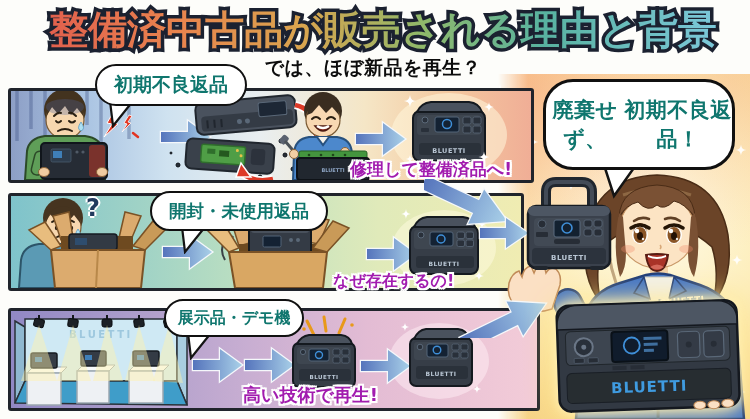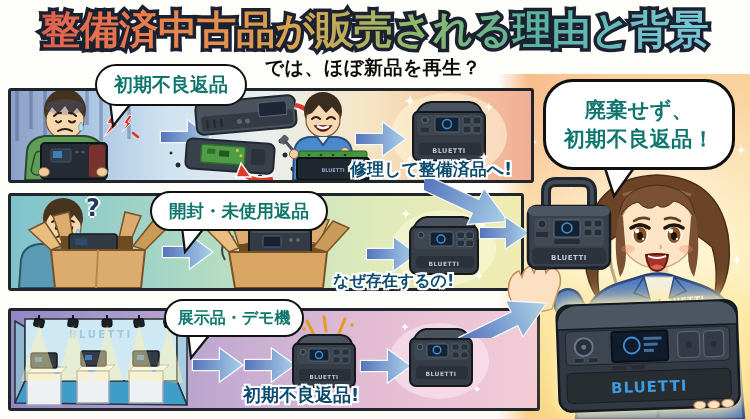--- a/index.html
+++ b/index.html
@@ -24,39 +24,39 @@
   
   .panel{position:absolute;border:3px solid #20242b;border-radius:3px;z-index:3;}
   .panel svg{display:block;width:100%;height:100%;}
   #panel1{left:8px;top:88px;width:526px;height:95px;
     background:linear-gradient(90deg,#8d9fc6 0%,#a9c3e2 14%,#cfe2f0 30%,#e9eef0 48%,#f5e6c6 68%,#f4c9a0 84%,#f0ae96 100%);}
   #panel2{left:8px;top:193px;width:516px;height:98px;
     background:linear-gradient(90deg,#7fc3cb 0%,#9fd2c6 25%,#c2e2c0 50%,#e0eaba 72%,#f0ecb2 100%);}
   #panel3{left:8px;top:308px;width:532px;height:103px;
     background:linear-gradient(90deg,#9188c4 0%,#ab9cca 22%,#c8aed2 45%,#e3bcd4 68%,#f3ccd8 100%);}
   
-  #title-wrap{position:absolute;left:0;top:2px;width:750px;height:54px;z-index:4;}
+  #title-wrap{position:absolute;left:0;top:2px;width:750px;height:54px;z-index:4;padding-left:8px;}
   #subtitle{position:absolute;left:248px;top:55px;width:250px;text-align:center;
     font-size:19px;font-weight:800;color:#0c0c0c;z-index:4;letter-spacing:.5px;}
-  .caption{position:absolute;font-weight:800;color:#0c4a6e;white-space:nowrap;z-index:5;
+  .caption{position:absolute;font-weight:800;color:#a21caf;white-space:nowrap;z-index:5;
     text-shadow:-2px -2px 0 #fff,2px -2px 0 #fff,-2px 2px 0 #fff,2px 2px 0 #fff,
                 -2px 0 0 #fff,2px 0 0 #fff,0 -2px 0 #fff,0 2px 0 #fff;}
   #caption1{left:350px;top:158px;font-size:17px;}
   #caption2{left:333px;top:271px;font-size:16px;}
   #caption3{left:243px;top:383px;font-size:18px;}
   #qmark{position:absolute;left:86px;top:194px;font-size:24px;font-weight:900;color:#223a5e;z-index:5;
     text-shadow:-2px 0 0 #fff,2px 0 0 #fff,0 -2px 0 #fff,0 2px 0 #fff;}
   .bubble{position:absolute;background:#fff;border:2.5px solid #101010;z-index:6;
     display:flex;align-items:center;justify-content:center;
     font-weight:800;color:#0f766e;text-align:center;}
   #bubble1{left:95px;top:64px;width:152px;height:42px;border-radius:22px;font-size:19px;}
   #bubble2{left:150px;top:191px;width:178px;height:40px;border-radius:21px;font-size:17.5px;text-align:center;}
   #bubble3{left:164px;top:299px;width:140px;height:38px;border-radius:20px;font-size:16px;align-items:center;}
   #bubbleR{left:543px;top:79px;width:192px;height:91px;border-radius:30px;border-width:3px;
-    flex-direction:column;font-size:21px;line-height:1.35;letter-spacing:.5px;}
+    font-size:21px;line-height:1.35;letter-spacing:.5px;}
   .tail{position:absolute;z-index:5;}
   
   .art{position:absolute;}
   #converge-arrows{left:424px;top:158px;width:130px;height:180px;z-index:4;}
   #central-product{left:520px;top:176px;width:96px;height:102px;z-index:4;}
   #woman{left:488px;top:165px;width:262px;height:254px;z-index:3;}
   #held-product{left:546px;top:293px;width:204px;height:126px;z-index:5;
     filter:drop-shadow(0 0 6px #fff3c0) drop-shadow(0 0 14px #ffe58a);}
   #sparkles{left:0;top:0;width:750px;height:419px;z-index:2;pointer-events:none;}
   .arr{fill:url(#arrowG);stroke:#f5f8fb;stroke-width:2.5;paint-order:stroke;}
@@ -570,16 +570,16 @@
   <div class="bubble" id="bubble3">
     <span>展示品・デモ機</span>
   </div>
   <div class="bubble" id="bubbleR">
     <span>廃棄せず、</span>
     <span>初期不良返品！</span>
   </div>
 
   <div class="caption" id="caption1">修理して整備済品へ!</div>
   <div class="caption" id="caption2">なぜ存在するの!</div>
-  <div class="caption" id="caption3">初期不良返品!</div>
+  <div class="caption" id="caption3">高い技術で再生!</div>
   <div id="qmark">?</div>
 
 </div>
 
 </body></html>

